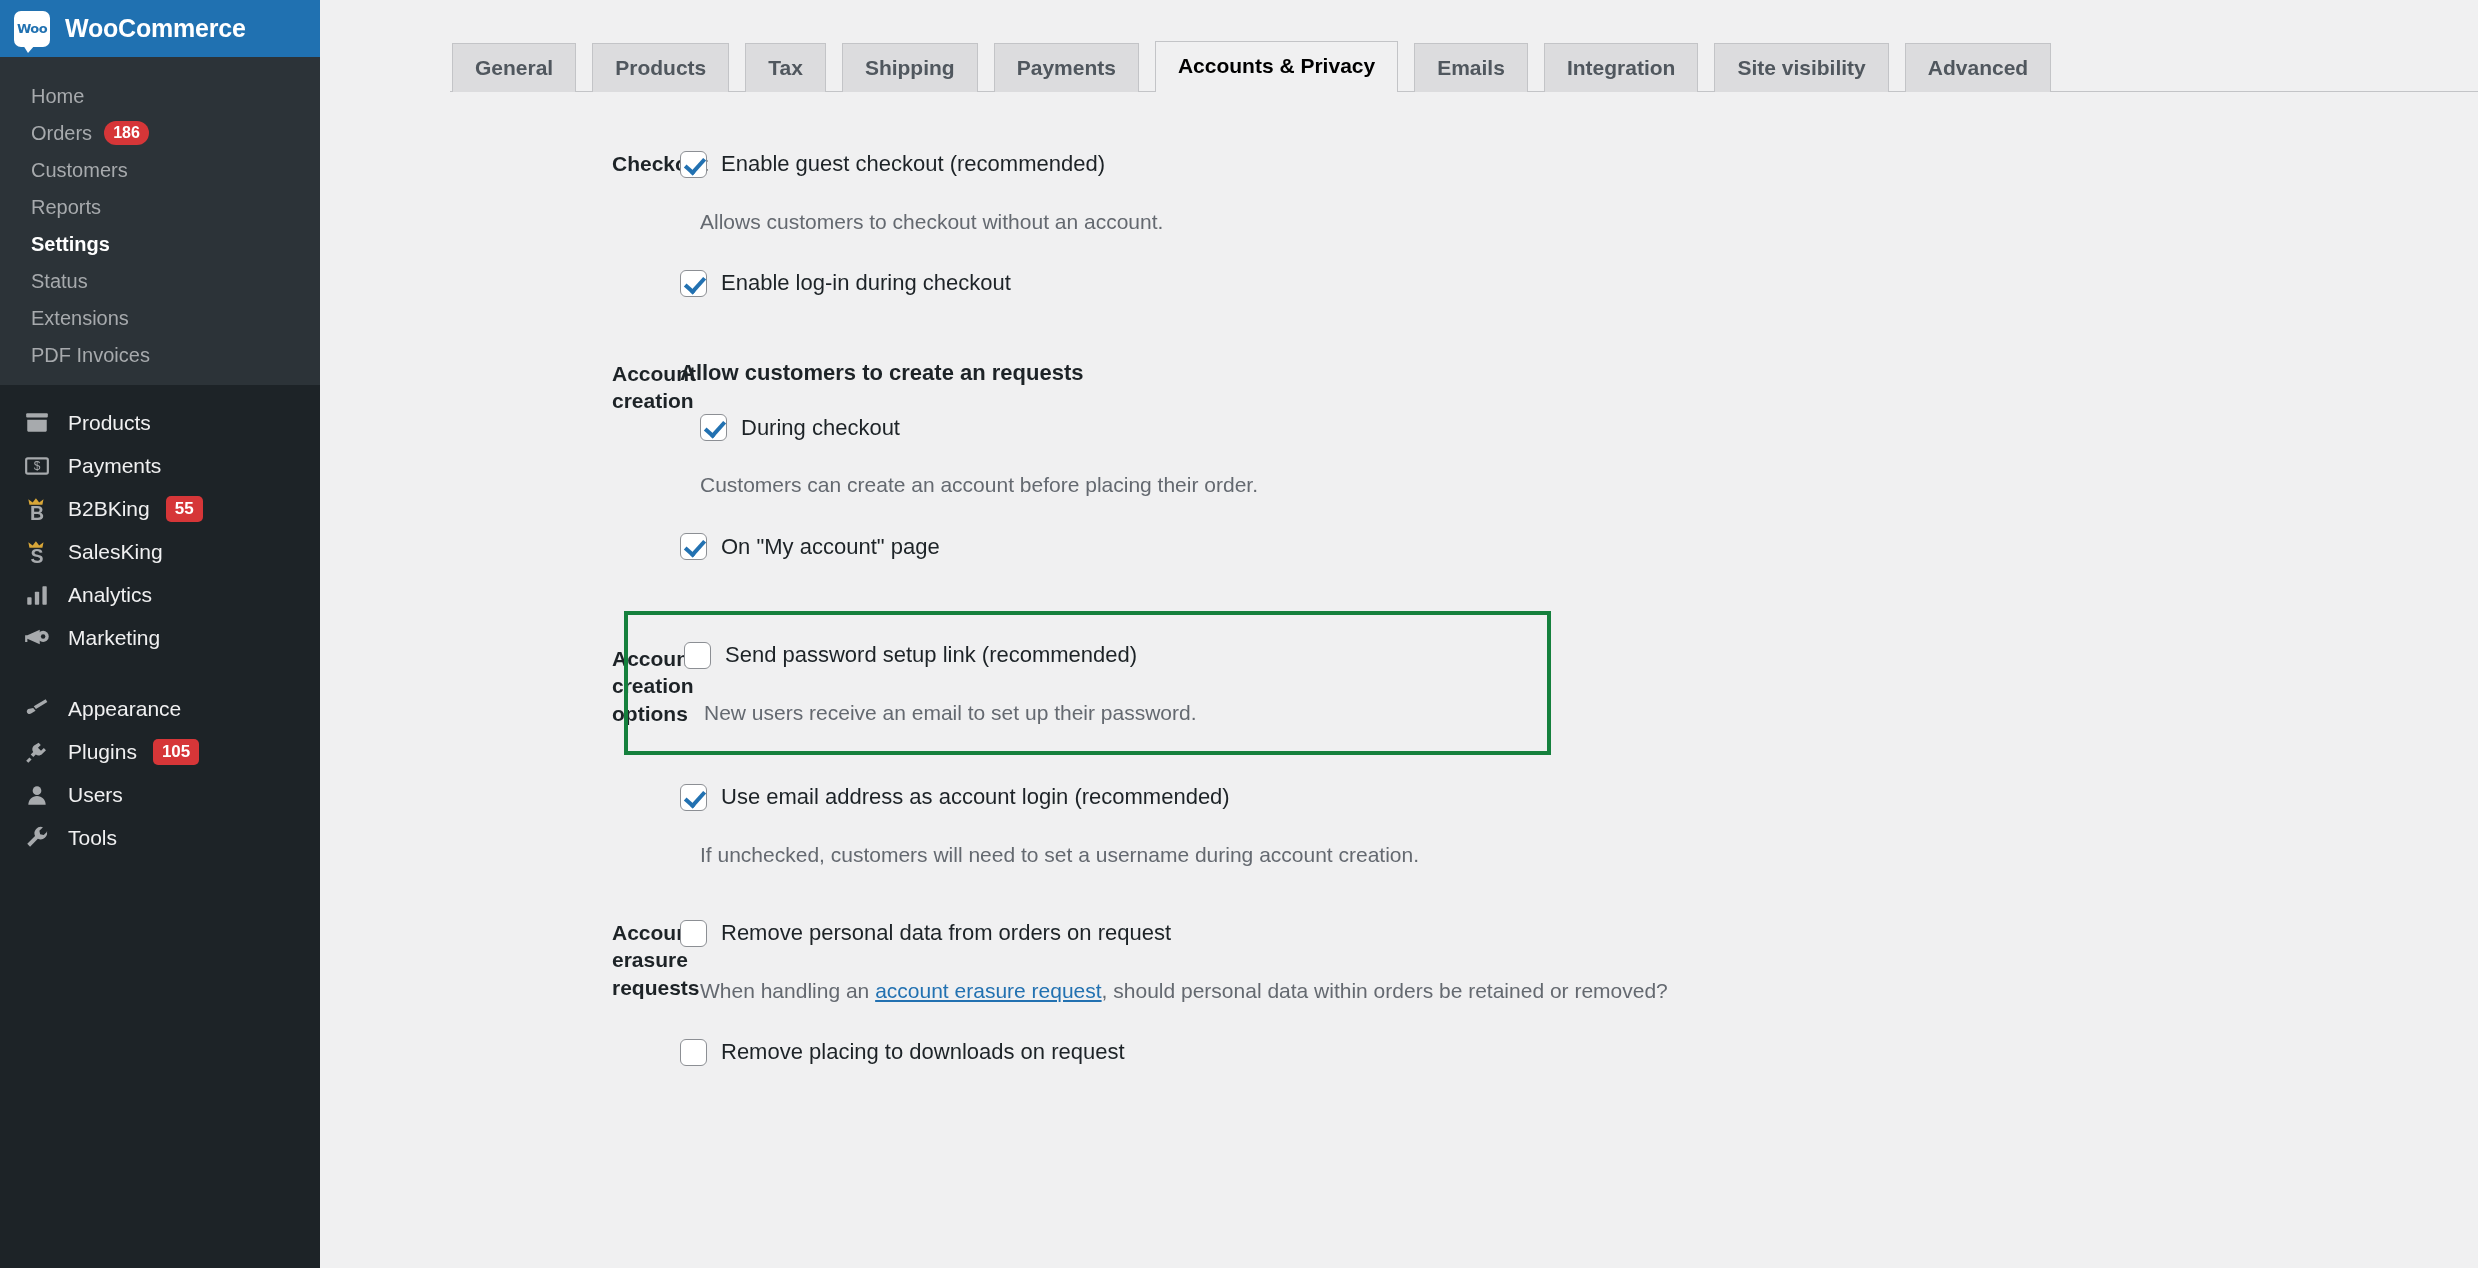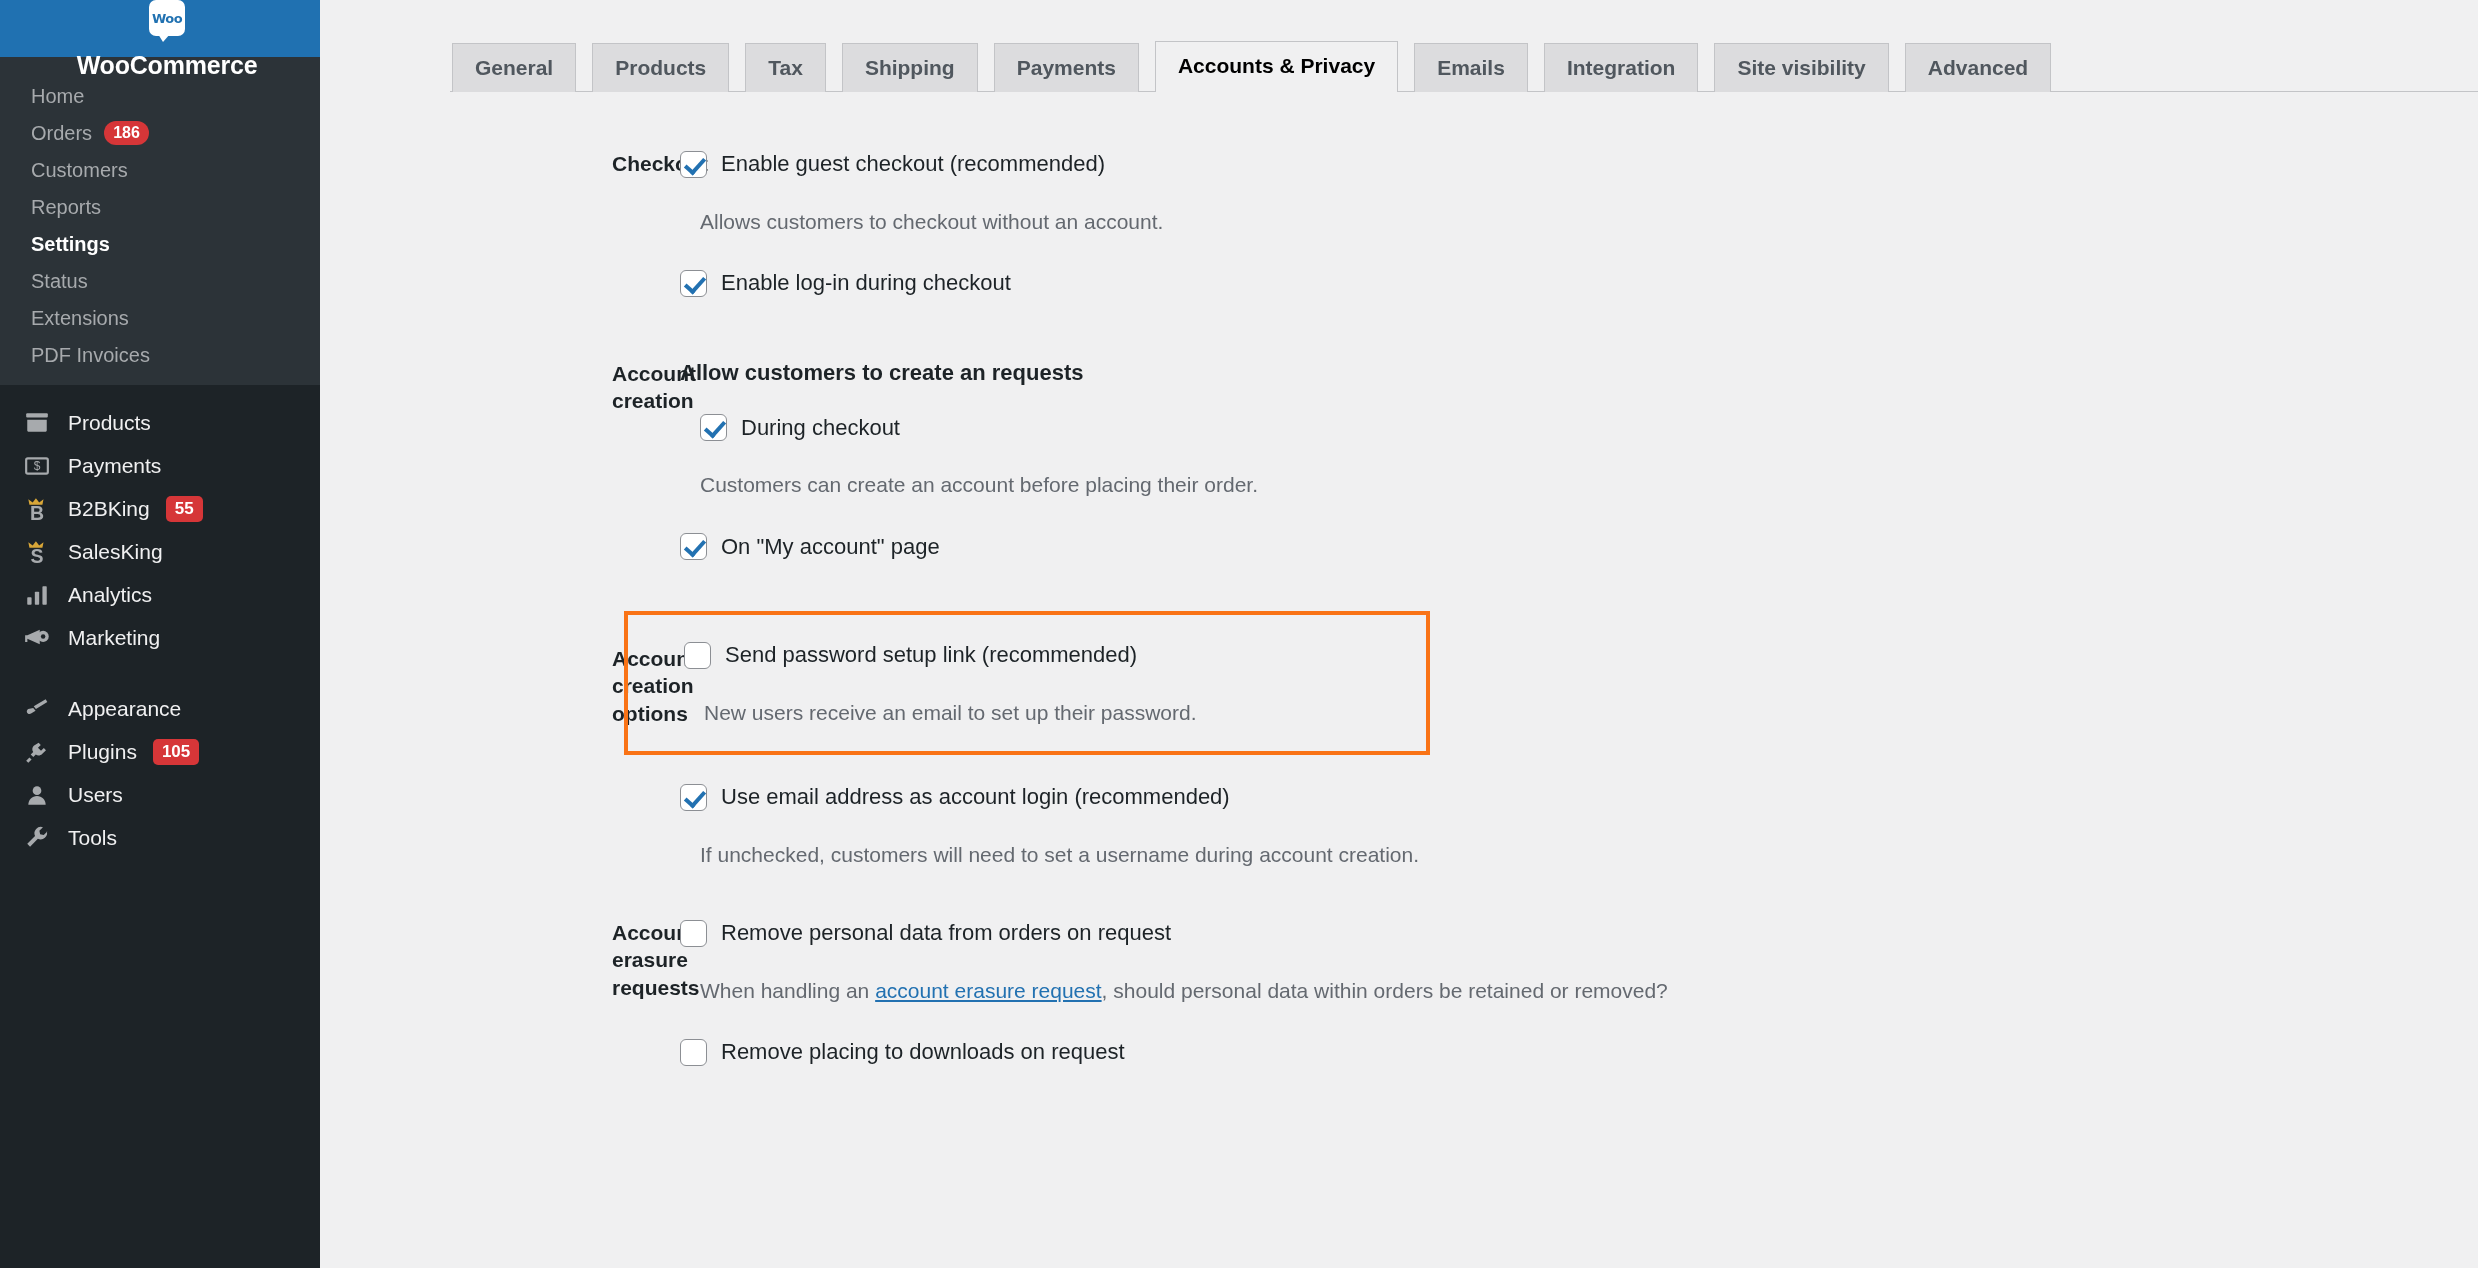--- a/index.html
+++ b/index.html
@@ -18,21 +18,20 @@
     background: #1d2327;
     position: relative;
   }
   .woo-header {
     height: 57px;
     background: #2071b1;
     display: flex;
     align-items: center;
     padding-left: 14px;
     gap: 15px;
-    flex-direction: column;
   }
   .woo-logo {
     width: 36px; height: 36px;
     background: #ffffff;
     border-radius: 7px;
     position: relative;
     display: flex;
     align-items: center;
     justify-content: center;
     flex: 0 0 36px;
@@ -200,24 +199,24 @@
     font-size: 21px;
     color: #646970;
     line-height: 1.4;
   }
   .desc a {
     color: #2271b1;
     text-decoration: underline;
   }
 
   .highlight-box {
-    border: 4px solid #f97316;
+    border: 4px solid #15803d;
     padding: 26px 24px 24px 56px;
     margin-left: -56px;
-    width: 806px;
+    width: 927px;
   }
   .mt-28 { margin-top: 28px; margin-left: 20px; }
   .mt-33 { margin-top: 33px; }
 </style>
 </head>
 <body>
 
 <div class="app">
 
   <div class="sidebar">

